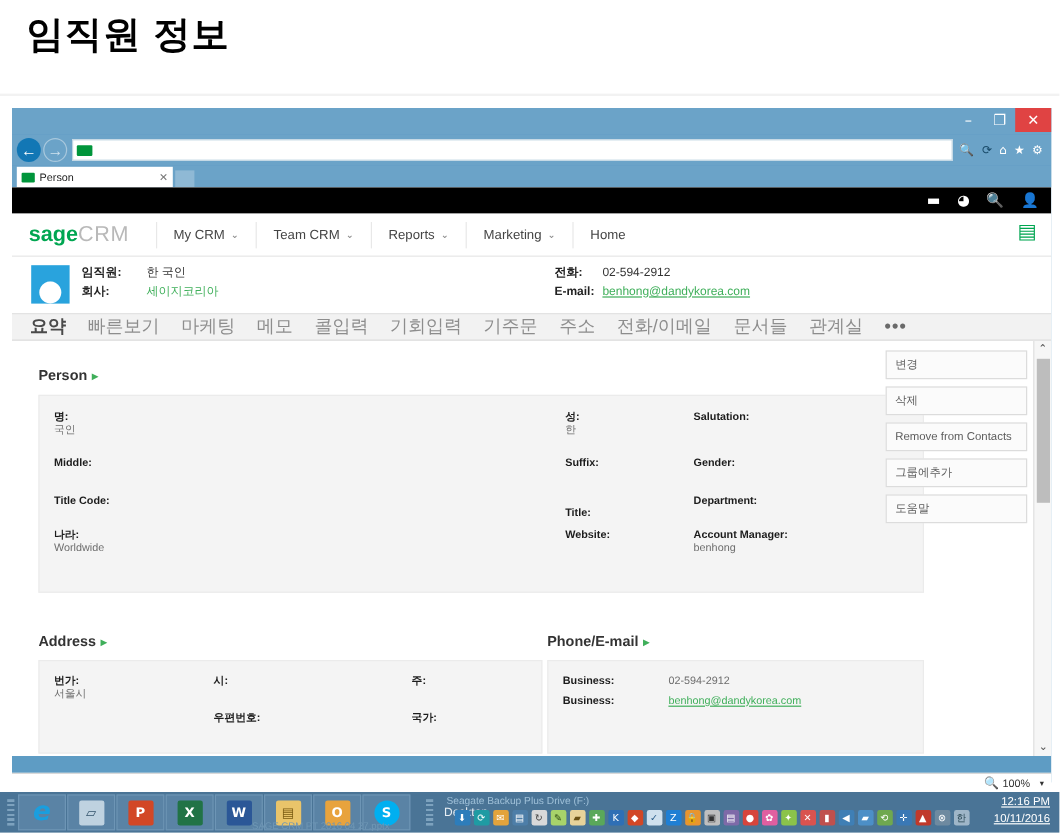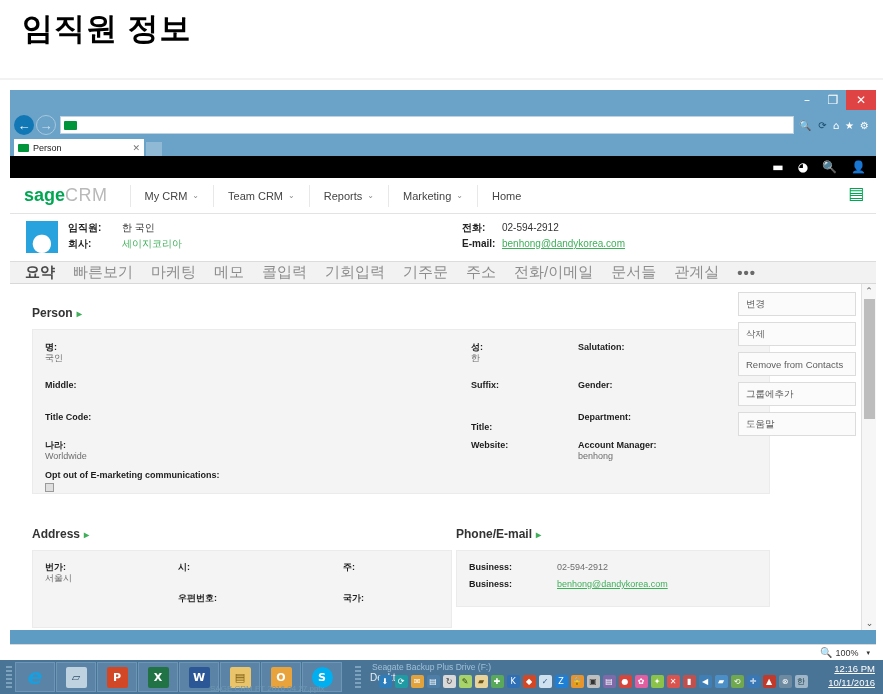--- a/index.html
+++ b/index.html
@@ -567,24 +567,20 @@
               <div class="v"></div>
             </div>
             <div class="fld" style="left:12px; top:82px;">
               <div class="k">Title Code:</div>
               <div class="v"></div>
             </div>
             <div class="fld" style="left:12px; top:110px;">
               <div class="k">나라:</div>
               <div class="v">Worldwide</div>
             </div>
-            <div class="fld" style="left:12px; top:140px;">
-              <div class="k">Opt out of E-marketing communications:</div>
-              <div class="chk"></div>
-            </div>
 
             <div class="fld" style="left:438px; top:12px;">
               <div class="k">성:</div>
               <div class="v">한</div>
             </div>
             <div class="fld" style="left:438px; top:50px;">
               <div class="k">Suffix:</div>
             </div>
             <div class="fld" style="left:438px; top:92px;">
               <div class="k">Title:</div>
@@ -630,21 +626,21 @@
             <div class="fld" style="left:310px; top:42px;">
               <div class="k">국가:</div>
             </div>
           </div>
         </div>
 
         <div class="panel" style="left:446px; top:243px; width:314px;">
           <div class="panel-title">
             <span>Phone/E-mail</span><span class="arr">▸</span>
           </div>
-          <div class="panel-body" style="height:57px;">
+          <div class="panel-body" style="height:78px;">
             <div class="fld" style="left:12px; top:11px;">
               <div class="k">Business:</div>
             </div>
             <div class="fld" style="left:100px; top:11px;">
               <div class="v">02-594-2912</div>
             </div>
             <div class="fld" style="left:12px; top:28px;">
               <div class="k">Business:</div>
             </div>
             <div class="fld" style="left:100px; top:28px;">

